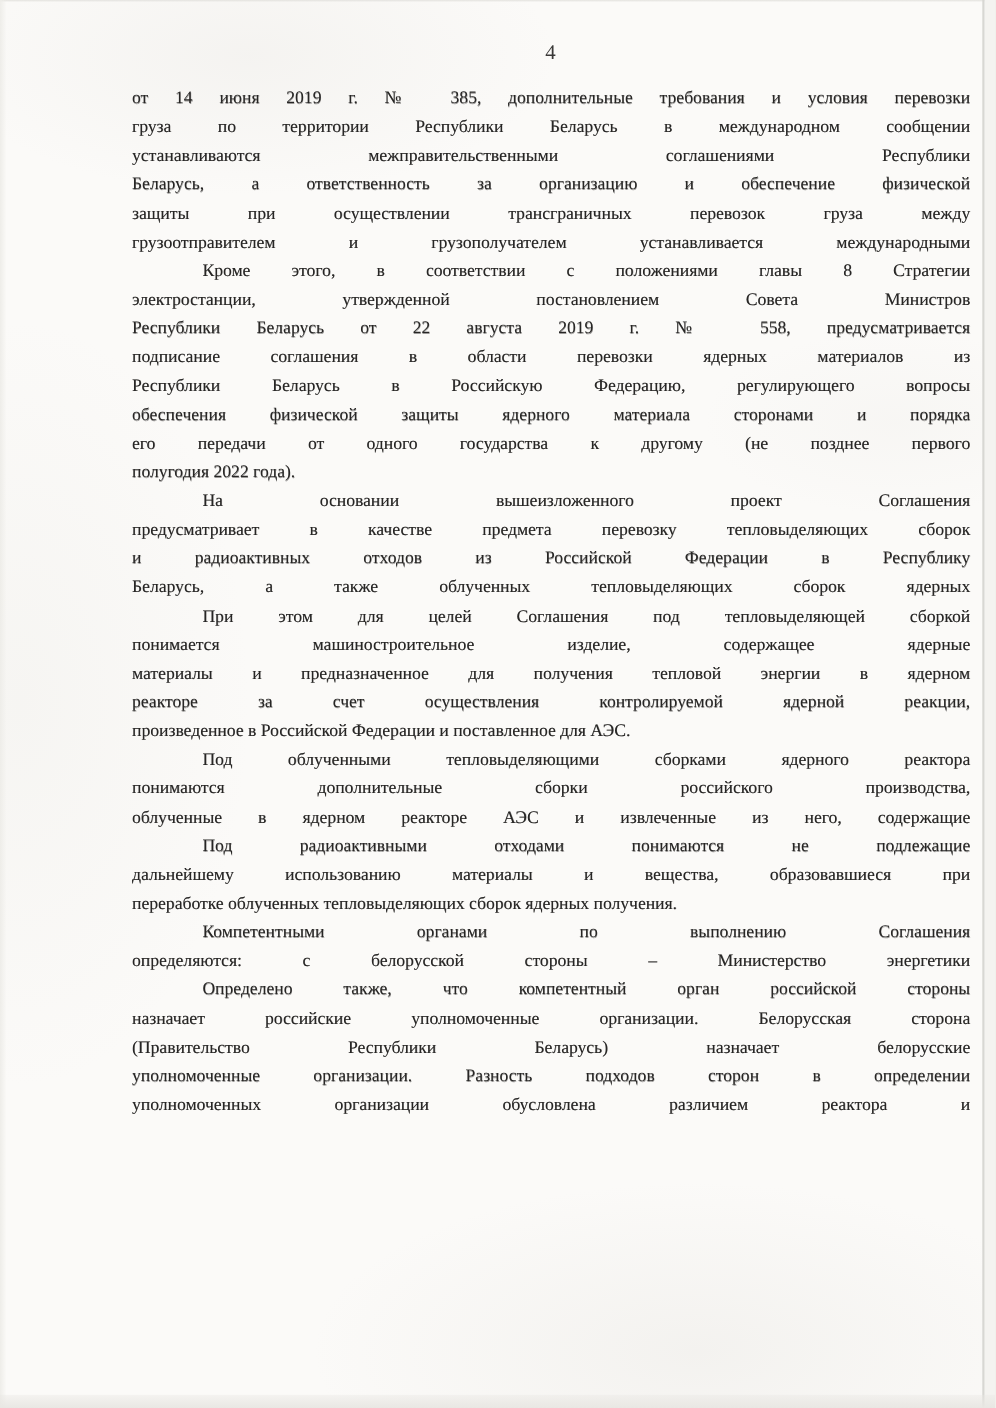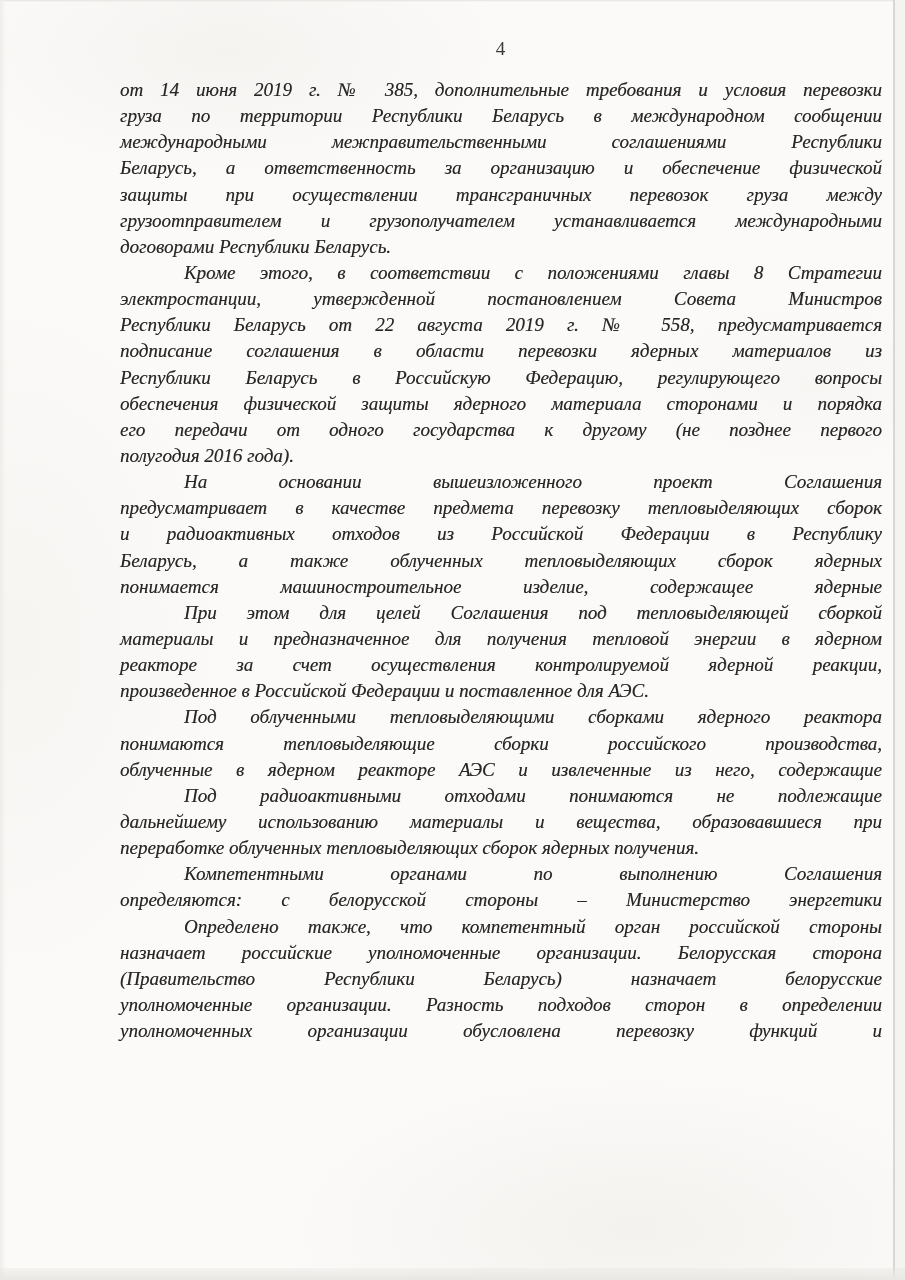--- a/index.html
+++ b/index.html
@@ -50,24 +50,23 @@
     text-align: center;
     font-size: 19px;
     letter-spacing: 1px;
     color: #3a3938;
   }
   .doc-text {
     position: absolute;
     top: 77px;
     left: 120px;
     width: 762px;
-    font-size: 19px;
+    font-size: 16px;
     line-height: 26.15px;
     text-shadow: 0.3px 0.3px 0.4px rgba(35,34,33,0.45);
-    font-style: italic;
   }
   .line {
     text-align: justify;
     text-align-last: justify;
     white-space: normal;
     height: 26.15px;
     overflow: visible;
   }
   .line.last {
     text-align-last: left;
@@ -85,49 +84,48 @@
   <div class="right-gutter"></div>
   <div class="right-rule"></div>
   <div class="bottom-strip"></div>
 
   <div class="page-number">4</div>
 
   <div class="doc-text">
 
   <div class="line">от 14 июня 2019 г. № 385, дополнительные требования и условия перевозки</div>
       <div class="line">груза по территории Республики Беларусь в международном сообщении</div>
-      <div class="line">международными межправительственными соглашениями Республики</div>
+      <div class="line">устанавливаются межправительственными соглашениями Республики</div>
       <div class="line">Беларусь, а ответственность за организацию и обеспечение физической</div>
       <div class="line">защиты при осуществлении трансграничных перевозок груза между</div>
       <div class="line">грузоотправителем и грузополучателем устанавливается международными</div>
-      <div class="line last">договорами Республики Беларусь.</div>
       <div class="line indent">Кроме этого, в соответствии с положениями главы 8 Стратегии</div>
       <div class="line">электростанции, утвержденной постановлением Совета Министров</div>
       <div class="line">Республики Беларусь от 22 августа 2019 г. № 558, предусматривается</div>
       <div class="line">подписание соглашения в области перевозки ядерных материалов из</div>
       <div class="line">Республики Беларусь в Российскую Федерацию, регулирующего вопросы</div>
       <div class="line">обеспечения физической защиты ядерного материала сторонами и порядка</div>
       <div class="line">его передачи от одного государства к другому (не позднее первого</div>
-      <div class="line last">полугодия 2016 года).</div>
+      <div class="line last">полугодия 2022 года).</div>
       <div class="line indent">На основании вышеизложенного проект Соглашения</div>
       <div class="line">предусматривает в качестве предмета перевозку тепловыделяющих сборок</div>
       <div class="line">и радиоактивных отходов из Российской Федерации в Республику</div>
       <div class="line">Беларусь, а также облученных тепловыделяющих сборок ядерных</div>
+      <div class="line indent">При этом для целей Соглашения под тепловыделяющей сборкой</div>
       <div class="line">понимается машиностроительное изделие, содержащее ядерные</div>
-      <div class="line indent">При этом для целей Соглашения под тепловыделяющей сборкой</div>
       <div class="line">материалы и предназначенное для получения тепловой энергии в ядерном</div>
       <div class="line">реакторе за счет осуществления контролируемой ядерной реакции,</div>
       <div class="line last">произведенное в Российской Федерации и поставленное для АЭС.</div>
       <div class="line indent">Под облученными тепловыделяющими сборками ядерного реактора</div>
-      <div class="line">понимаются тепловыделяющие сборки российского производства,</div>
+      <div class="line">понимаются дополнительные сборки российского производства,</div>
       <div class="line">облученные в ядерном реакторе АЭС и извлеченные из него, содержащие</div>
       <div class="line indent">Под радиоактивными отходами понимаются не подлежащие</div>
       <div class="line">дальнейшему использованию материалы и вещества, образовавшиеся при</div>
       <div class="line last">переработке облученных тепловыделяющих сборок ядерных получения.</div>
       <div class="line indent">Компетентными органами по выполнению Соглашения</div>
       <div class="line">определяются: с белорусской стороны – Министерство энергетики</div>
       <div class="line indent">Определено также, что компетентный орган российской стороны</div>
       <div class="line">назначает российские уполномоченные организации. Белорусская сторона</div>
       <div class="line">(Правительство Республики Беларусь) назначает белорусские</div>
       <div class="line">уполномоченные организации. Разность подходов сторон в определении</div>
-      <div class="line">уполномоченных организации обусловлена перевозку функций и</div>
+      <div class="line">уполномоченных организации обусловлена различием реактора и</div>
     </div>
 </div>
 
 </body></html>

